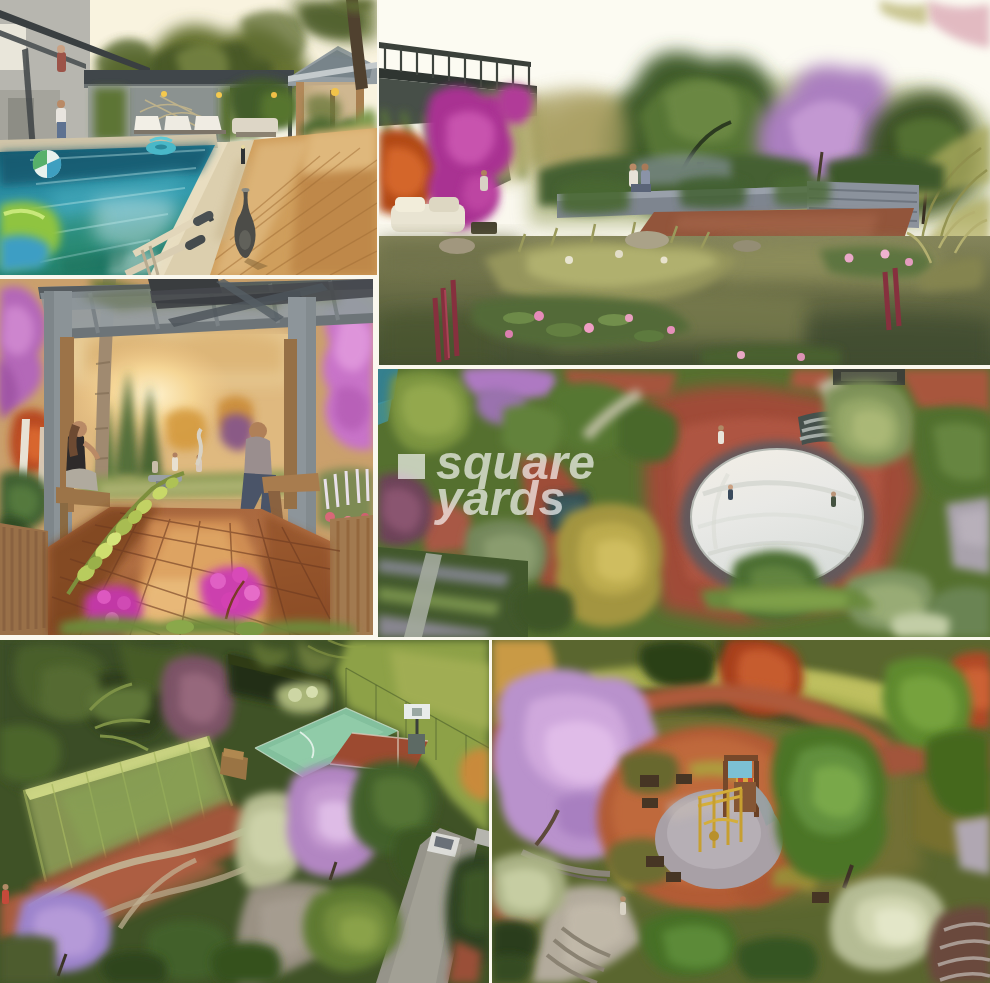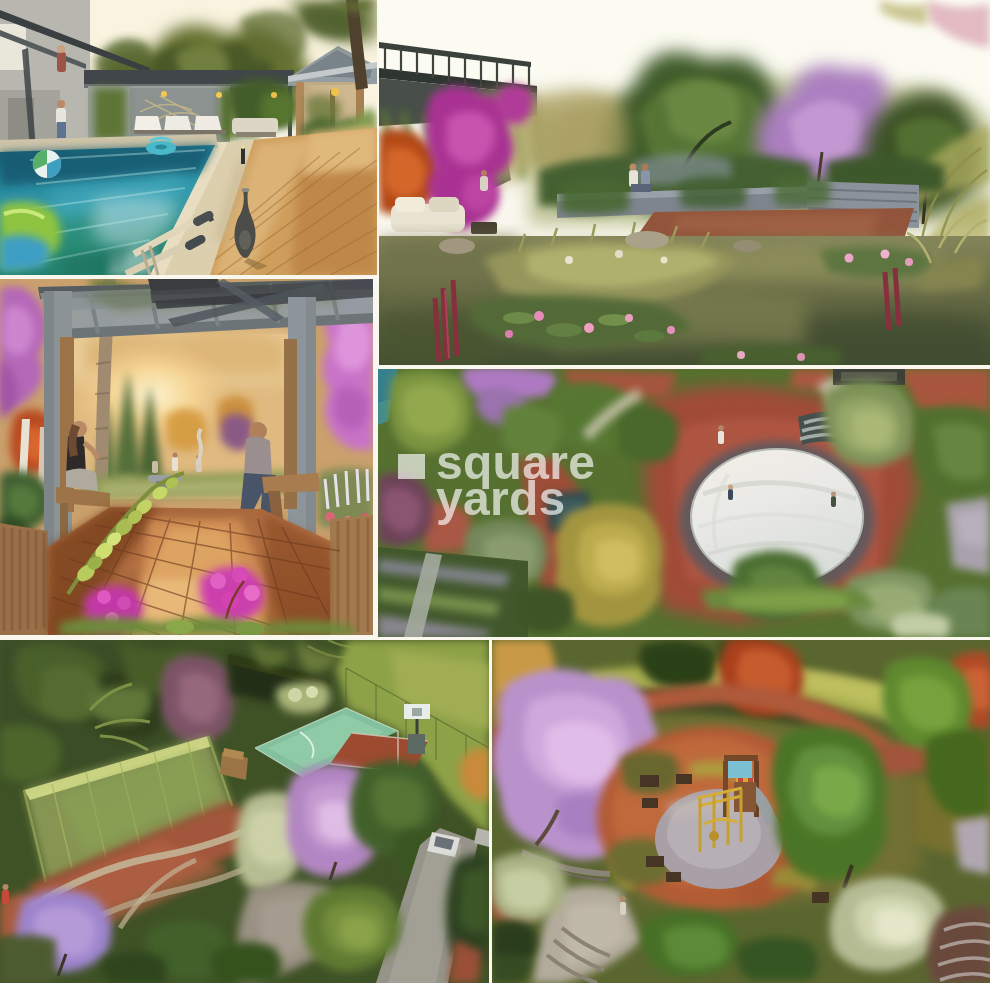--- a/index.html
+++ b/index.html
@@ -1,17 +1,17 @@
 <!DOCTYPE html>
 <html><head>
 <meta charset="utf-8">
 <style>
 html,body{margin:0;padding:0;background:#ffffff;font-family:"Liberation Sans",sans-serif;}
 #page{position:relative;width:990px;height:983px;background:#faf8ee;overflow:hidden;}
-.tile{position:absolute;overflow:hidden;}
+.tile{position:absolute;overflow:hidden;font-style:italic;}
 #tA{left:0;top:0;width:377px;height:275px;}
 #tB{left:379px;top:0;width:611px;height:365px;}
 #tC{left:0;top:279px;width:373px;height:356px;}
 #tD{left:378px;top:369px;width:612px;height:268px;}
 #tE{left:0;top:640px;width:489px;height:343px;}
 #tF{left:492px;top:640px;width:498px;height:343px;}
 </style>
 </head>
 <body>
 <div id="page">

